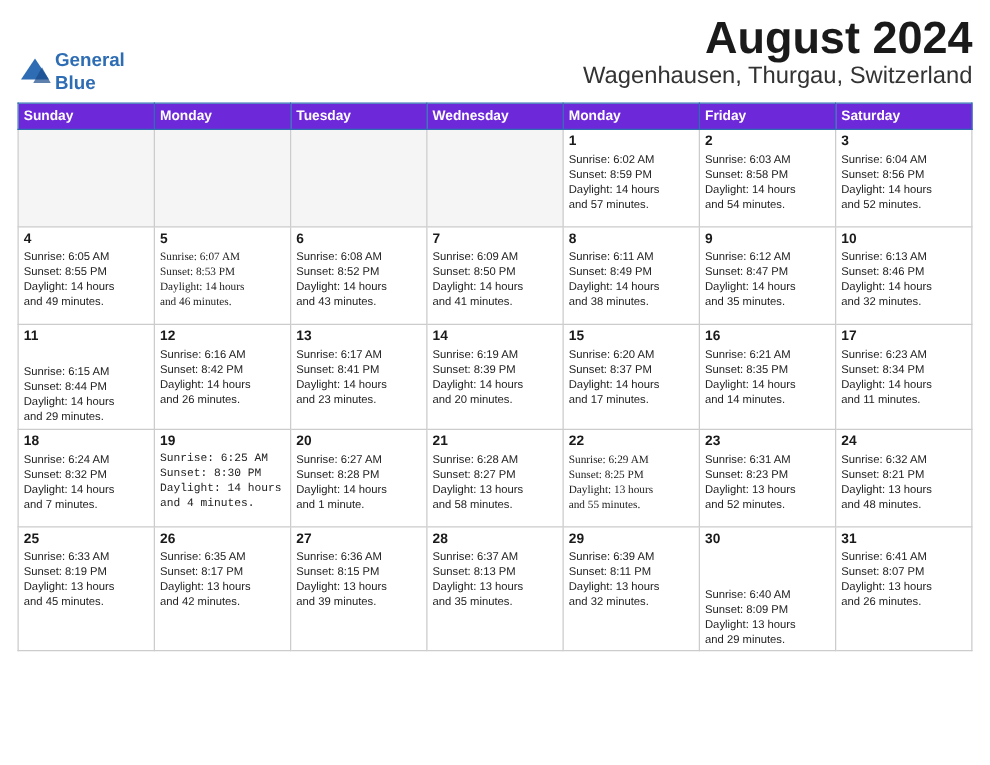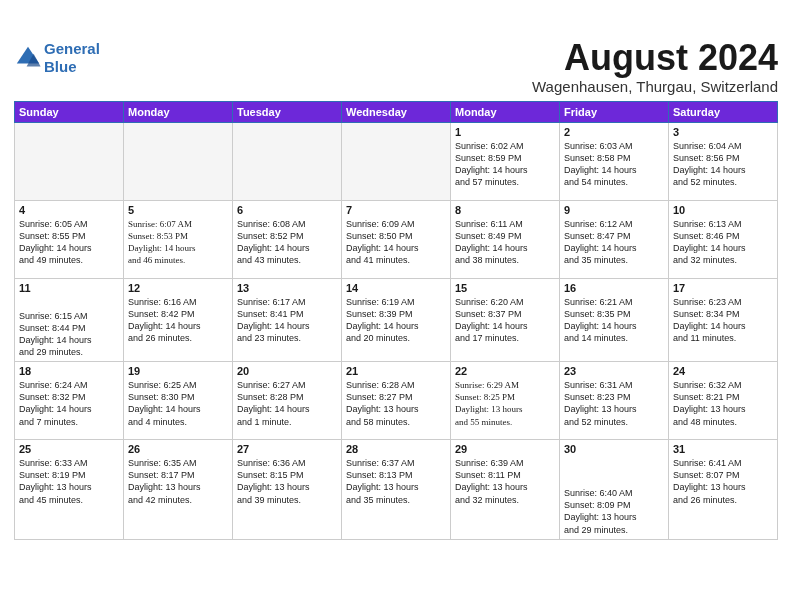--- a/index.html
+++ b/index.html
@@ -42,24 +42,23 @@
       margin-right: 2px;
     }
     .title-block {
       text-align: right;
     }
     .month-title {
       font-size: 36px;
       font-weight: bold;
       color: #1a1a1a;
       line-height: 1.1;
-      margin-top: 28px;
     }
     .location {
-      font-size: 15px;
+      font-size: 19px;
       color: #333;
       font-weight: normal;
     }
     .calendar {
       width: 100%;
       border-collapse: collapse;
       table-layout: fixed;
     }
     .calendar th {
       background: #6d28d9;
@@ -261,21 +260,21 @@
         <tr>
           <td>
             <span class="day-number">18</span>
             <div class="cell-text" style="white-space: pre-line;">Sunrise: 6:24 AM
 Sunset: 8:32 PM
 Daylight: 14 hours
 and 7 minutes.</div>
           </td>
           <td>
             <span class="day-number">19</span>
-            <div class="cell-text" style="white-space: pre-line;">Sunrise: 6:25 AM
+            <div class="cell-text" style="white-space: pre-line; font-family: Liberation Mono, monospace;">Sunrise: 6:25 AM
 Sunset: 8:30 PM
 Daylight: 14 hours
 and 4 minutes.</div>
           </td>
           <td>
             <span class="day-number">20</span>
             <div class="cell-text" style="white-space: pre-line;">Sunrise: 6:27 AM
 Sunset: 8:28 PM
 Daylight: 14 hours
 and 1 minute.</div>

